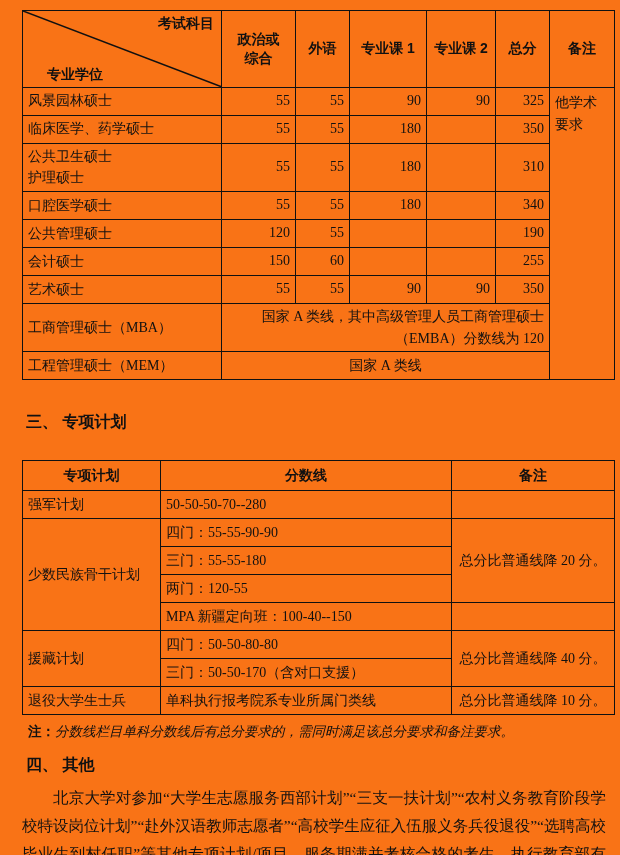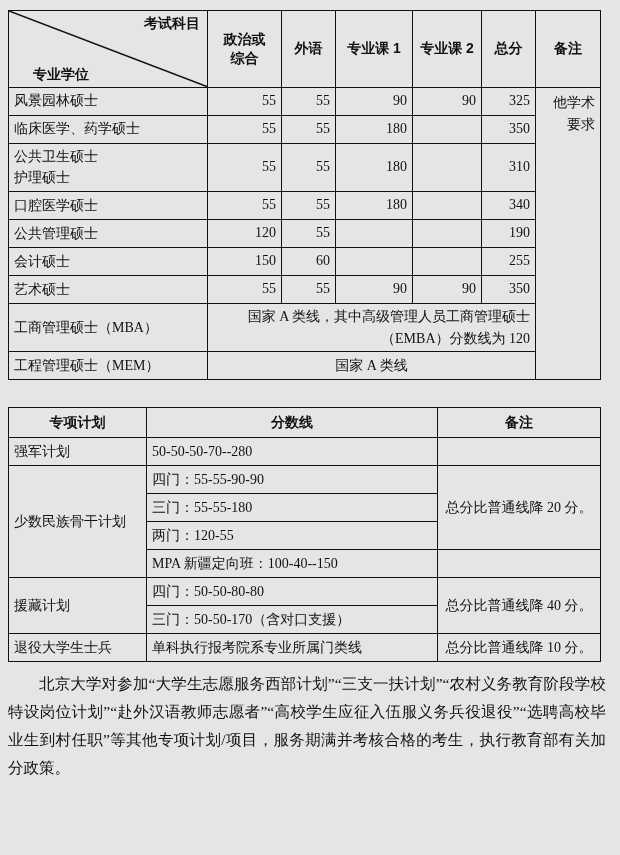--- a/index.html
+++ b/index.html
@@ -7,23 +7,23 @@
     padding: 0;
     background: #ffffff;
     color: #111111;
     font-family: "Liberation Serif", "DejaVu Serif", serif;
   }
   .page {
     position: relative;
     width: 620px;
     height: 855px;
     box-sizing: border-box;
-    padding: 10px 14px 0 8px;
+    padding: 10px 14px 0 22px;
     overflow: hidden;
-    background: #e5e5e5;
+    background: #f97316;
   }
   table {
     border-collapse: collapse;
     table-layout: fixed;
     width: 592px;
   }
   td {
     border: 1px solid #111111;
     font-size: 14px;
     padding: 2px 5px;
@@ -34,21 +34,21 @@
   .t1 .head td {
     font-family: "Liberation Sans", "DejaVu Sans", sans-serif;
     font-weight: bold;
     text-align: center;
     white-space: pre-line;
     line-height: 1.35;
   }
   .t1 td.num { text-align: right; height: 23px; }
   .t1 td.label { text-align: left; white-space: pre-line; line-height: 1.55; }
   .t1 td.remark-merged {
-    text-align: right;
+    text-align: left;
     vertical-align: top;
     white-space: pre-line;
     line-height: 1.6;
     padding-top: 4px;
   }
   .t1 td.span-left { text-align: right; white-space: pre-line; line-height: 1.55; padding-left: 8px; }
   .t1 td.span-center { text-align: center; height: 23px; }
   .diag-cell {
     position: relative;
     padding: 0;
@@ -200,20 +200,21 @@
       <td class="span-left" colspan="5">国家 A 类线，其中高级管理人员工商管理硕士
 （EMBA）分数线为 120</td>
     </tr>
     <tr>
       <td class="label">工程管理硕士（MEM）</td>
       <td class="span-center" colspan="5">国家 A 类线</td>
     </tr>
   </tbody>
     </table>
 
+  <div class="sec-heading h3">三、 专项计划</div>
 
   <table class="t2">
     <colgroup>
       <col style="width:138px">
         <col style="width:291px">
         <col style="width:163px">
     </colgroup>
     <tbody>
         <tr class="head">
       <td>专项计划</td>
@@ -249,16 +250,20 @@
       <td class="line">三门：50-50-170（含对口支援）</td>
     </tr>
     <tr>
       <td class="plan">退役大学生士兵</td>
       <td class="line">单科执行报考院系专业所属门类线</td>
       <td class="rmk">总分比普通线降 10 分。</td>
     </tr>
   </tbody>
     </table>
 
-
+  <div class="note">
+    <span class="note-prefix">注：</span><span class="note-body">分数线栏目单科分数线后有总分要求的，需同时满足该总分要求和备注要求。</span>
+  </div>
+
+  <div class="sec-heading h4">四、 其他</div>
   <p class="para">北京大学对参加“大学生志愿服务西部计划”“三支一扶计划”“农村义务教育阶段学校特设岗位计划”“赴外汉语教师志愿者”“高校学生应征入伍服义务兵役退役”“选聘高校毕业生到村任职”等其他专项计划/项目，服务期满并考核合格的考生，执行教育部有关加分政策。</p>
 
 </div>
 
 </body></html>

